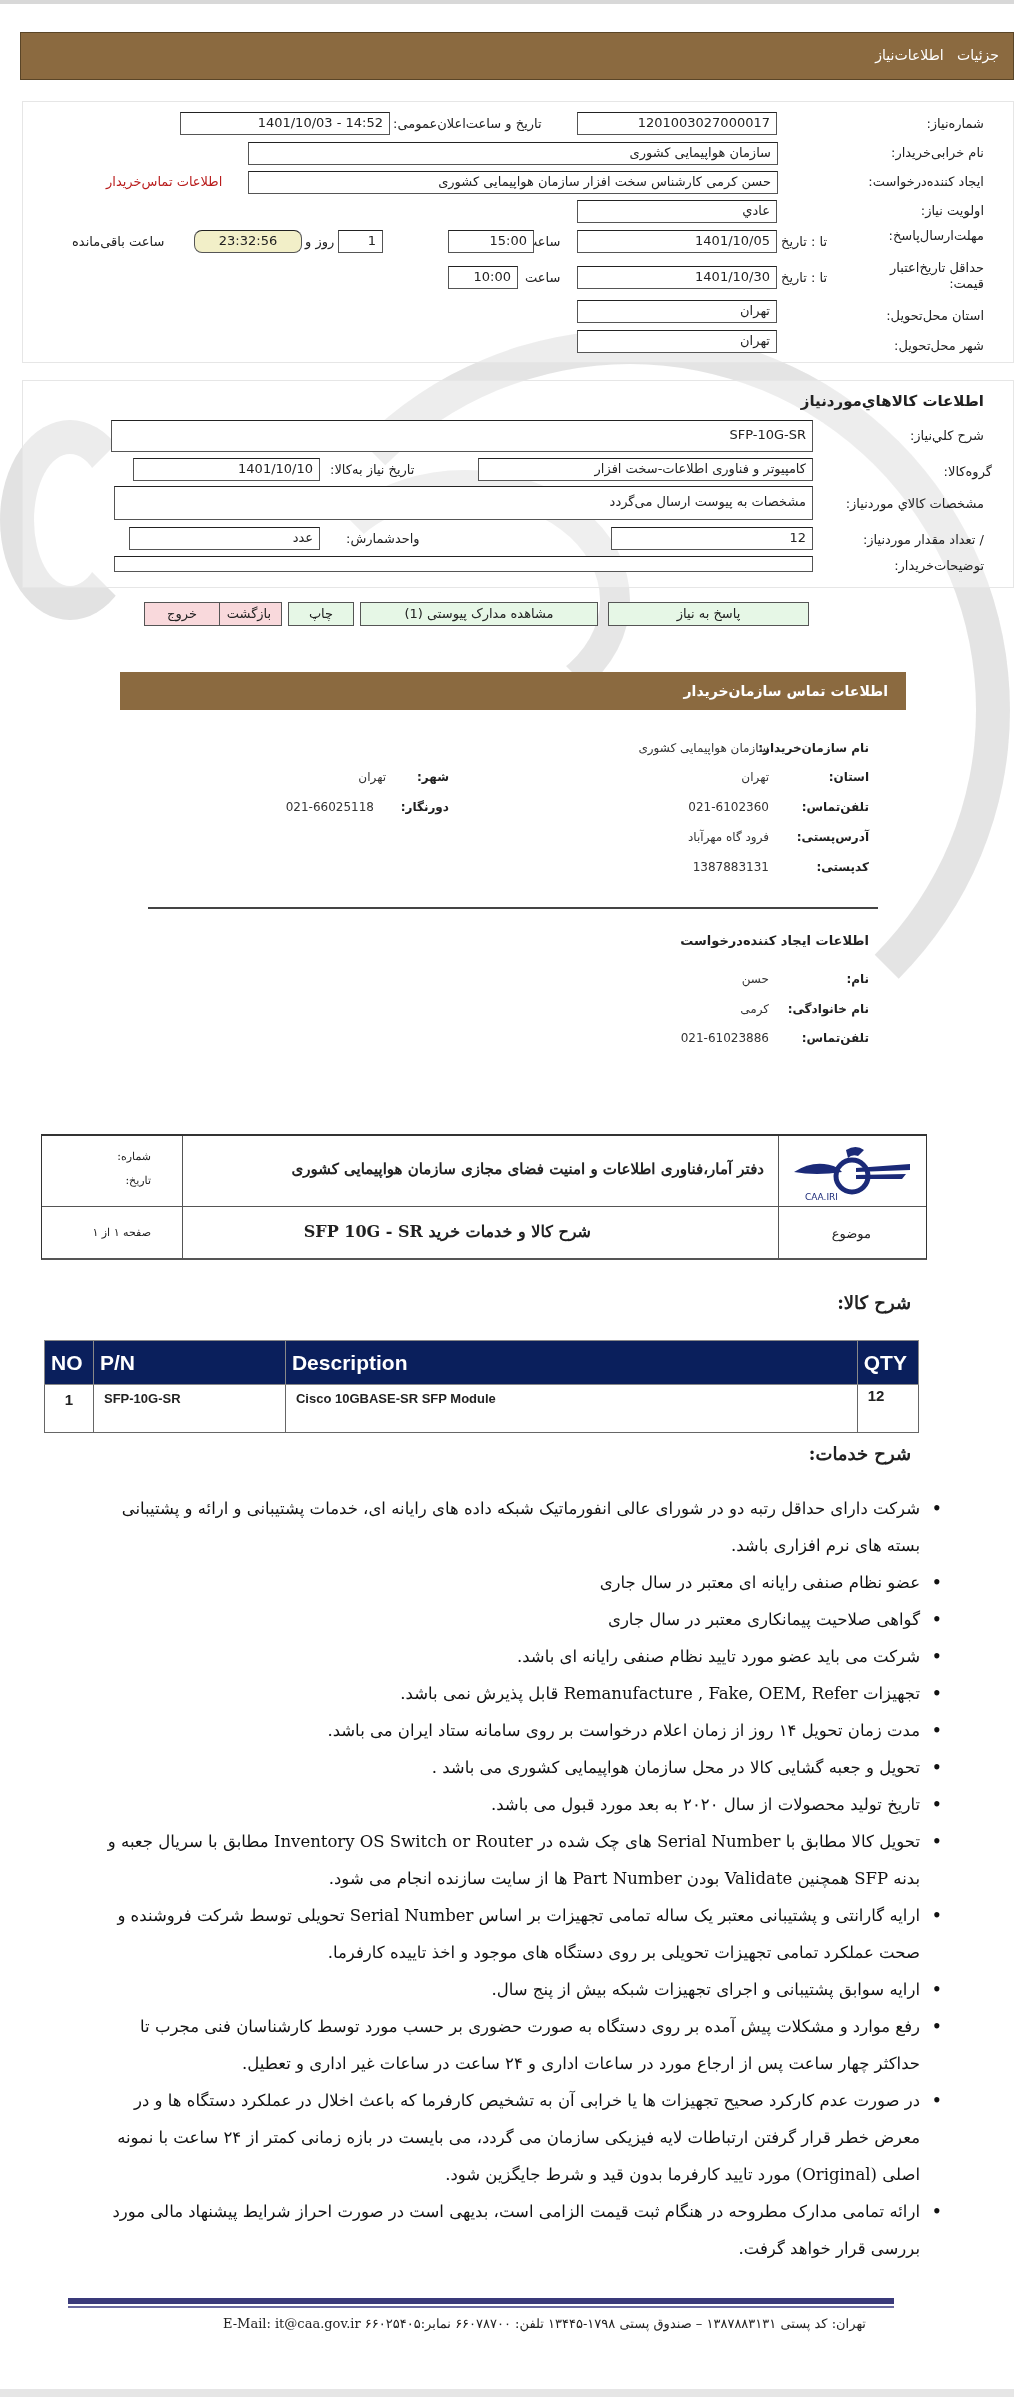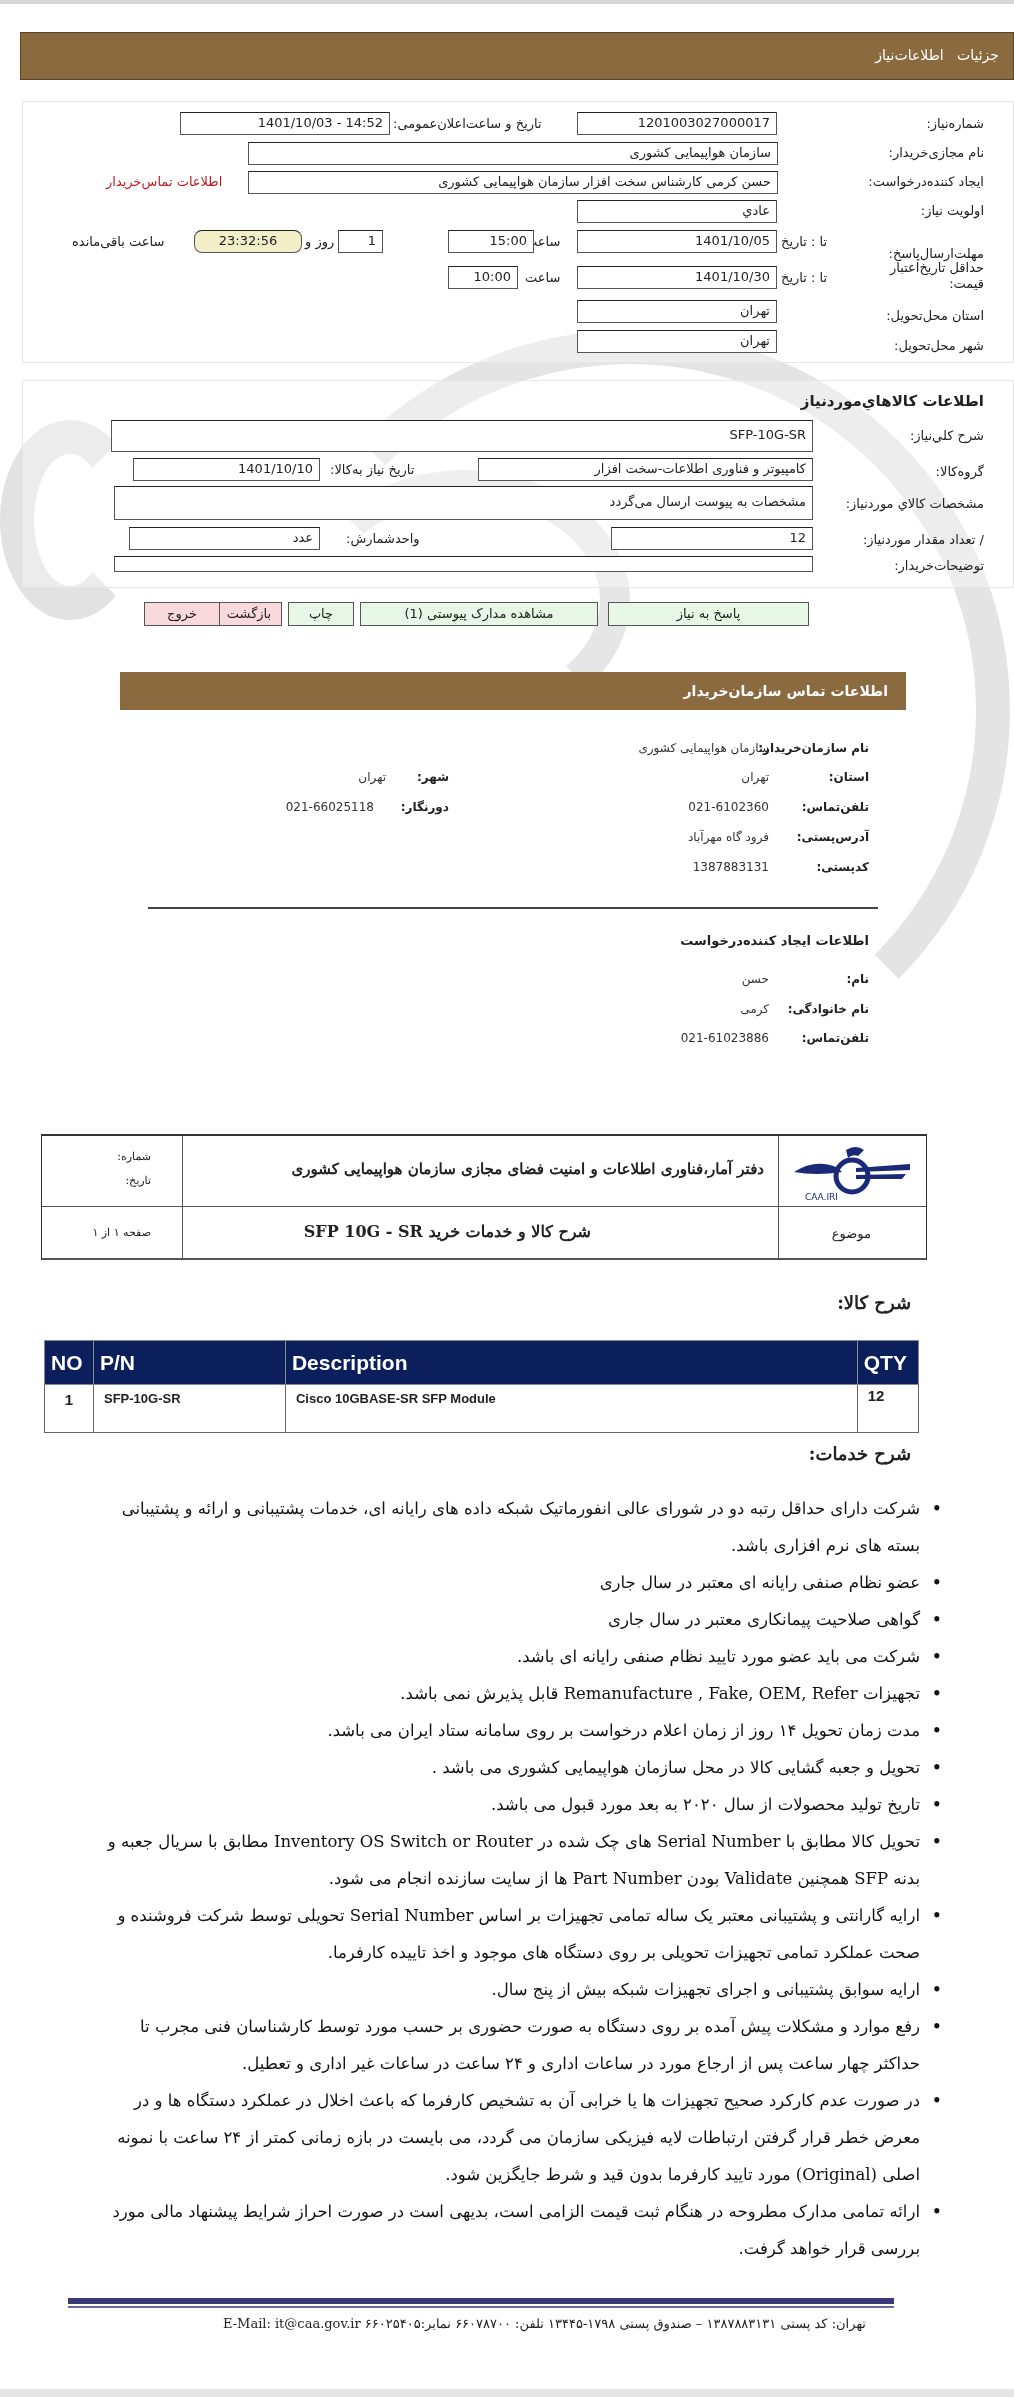--- a/index.html
+++ b/index.html
@@ -69,31 +69,31 @@
   <span class="t"><span>جزئیات</span>&nbsp;&nbsp;&nbsp;<span>اطلاعات‌نیاز</span></span>
 </div>
 
 <div class="panel" style="left:22px;top:101px;width:992px;height:262px;"></div>
 
 <span class="lbl" style="right:30px;top:116px;">شماره‌نیاز:</span>
 <div class="fld ltr" style="left:577px;top:112px;width:200px;">1201003027000017</div>
 <span class="lbl" style="left:393px;top:116px;">تاریخ و ساعت‌اعلان‌عمومی:</span>
 <div class="fld ltr" style="left:180px;top:112px;width:210px;">1401/10/03 - 14:52</div>
 
-<span class="lbl" style="right:30px;top:145px;">نام مجازی‌خریدار:</span>
+<span class="lbl" style="right:30px;top:145px;">نام خرابی‌خریدار:</span>
 <div class="fld" style="left:248px;top:142px;width:530px;">سازمان هواپیمایی کشوری</div>
 
 <span class="lbl" style="right:30px;top:174px;">ایجاد کننده‌درخواست:</span>
 <div class="fld" style="left:248px;top:171px;width:530px;">حسن کرمی کارشناس سخت افزار سازمان هواپیمایی کشوری</div>
 <span class="link" style="left:106px;top:174px;">اطلاعات تماس‌خریدار</span>
 
 <span class="lbl" style="right:30px;top:203px;">اولویت‌ نیاز:</span>
 <div class="fld" style="left:577px;top:200px;width:200px;">عادي</div>
 
-<span class="lbl" style="right:30px;top:246px;">مهلت‌ارسال‌پاسخ:</span>
+<span class="lbl" style="right:30px;top:228px;">مهلت‌ارسال‌پاسخ:</span>
 <span class="lbl" style="left:781px;top:234px;">تا : تاریخ</span>
 <div class="fld ltr" style="left:577px;top:230px;width:200px;">1401/10/05</div>
 <span class="lbl" style="left:525px;top:234px;">ساعت</span>
 <div class="fld ltr" style="left:448px;top:230px;width:86px;">15:00</div>
 <div class="fld ltr" style="left:338px;top:230px;width:45px;">1</div>
 <span class="lbl" style="left:305px;top:234px;">روز و</span>
 <div class="fld yellow ltr" style="left:194px;top:230px;width:108px;border-radius:8px;">23:32:56</div>
 <span class="lbl" style="left:72px;top:234px;">ساعت باقی‌مانده</span>
 
 <span class="lbl" style="right:30px;top:260px;">حداقل تاریخ‌اعتبار</span>
@@ -107,21 +107,21 @@
 <div class="fld" style="left:577px;top:300px;width:200px;">تهران</div>
 <span class="lbl" style="right:30px;top:338px;">شهر محل‌تحویل:</span>
 <div class="fld" style="left:577px;top:330px;width:200px;">تهران</div>
 
 <div class="panel" style="left:22px;top:380px;width:992px;height:208px;"></div>
 <span class="sec-title" style="right:30px;top:392px;">اطلاعات کالاهاي‌مورد‌نیاز</span>
 
 <span class="lbl" style="right:30px;top:428px;">شرح کلي‌نیاز:</span>
 <div class="fld ltr" style="left:111px;top:420px;width:702px;height:32px;padding-top:6px;">SFP-10G-SR</div>
 
-<span class="lbl" style="right:30px;top:464px;">گروه‌کالا:</span>
+<span class="lbl" style="right:22px;top:464px;">گروه‌کالا:</span>
 <div class="fld" style="left:478px;top:458px;width:335px;">کامپیوتر و فناوری اطلاعات-سخت افزار</div>
 <span class="lbl" style="left:330px;top:462px;">تاریخ نیاز به‌کالا:</span>
 <div class="fld ltr" style="left:133px;top:458px;width:187px;">1401/10/10</div>
 
 <span class="lbl" style="right:30px;top:496px;">مشخصات کالاي مورد‌نیاز:</span>
 <div class="fld" style="left:114px;top:486px;width:699px;height:34px;padding-top:7px;">مشخصات به پیوست ارسال می‌گردد</div>
 
 <span class="lbl" style="right:30px;top:532px;">/ تعداد مقدار مورد‌نیاز:</span>
 <div class="fld ltr" style="left:611px;top:527px;width:202px;">12</div>
 <span class="lbl" style="left:346px;top:531px;">واحد‌شمارش:</span>

